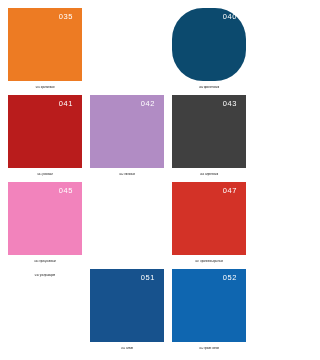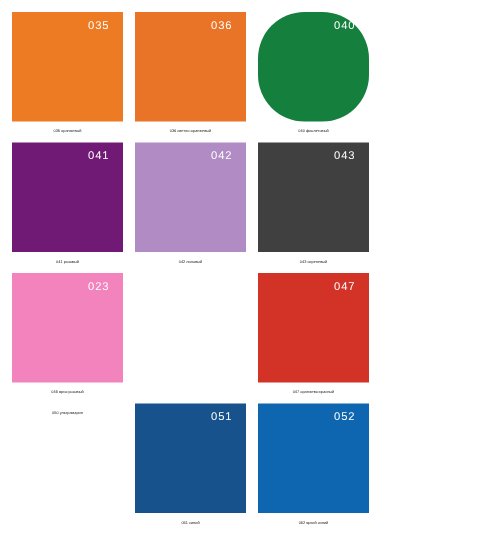--- a/index.html
+++ b/index.html
@@ -67,36 +67,30 @@
 <div class="palette-page">
 
   <div class="swatch-row">
     <div class="swatch-cell">
       <div class="swatch-chip" style="background-color: rgb(237, 123, 35);">
         <span class="swatch-code">035</span>
       </div>
       <div class="swatch-caption">035 оранжевый</div>
     </div>
     <div class="swatch-cell">
-      <div class="swatch-chip" style="background-color: rgb(233, 115, 38);">
-        <span class="swatch-code">036</span>
-      </div>
-      <div class="swatch-caption">036 светло-оранжевый</div>
-    </div>
-    <div class="swatch-cell">
-      <div class="swatch-chip" style="background-color: #15803d; border-radius: 31px;">
+      <div class="swatch-chip" style="background-color: #0c4a6e; border-radius: 31px;">
         <span class="swatch-code">040</span>
       </div>
       <div class="swatch-caption">040 фиолетовый</div>
     </div>
   </div>
 
   <div class="swatch-row">
     <div class="swatch-cell">
-      <div class="swatch-chip" style="background-color: #701a75;">
+      <div class="swatch-chip" style="background-color: #b91c1c;">
         <span class="swatch-code">041</span>
       </div>
       <div class="swatch-caption">041 розовый</div>
     </div>
     <div class="swatch-cell">
       <div class="swatch-chip" style="background-color: rgb(177, 140, 196);">
         <span class="swatch-code">042</span>
       </div>
       <div class="swatch-caption">042 лиловый</div>
     </div>
@@ -104,21 +98,21 @@
       <div class="swatch-chip" style="background-color: #404040;">
         <span class="swatch-code">043</span>
       </div>
       <div class="swatch-caption">043 сиреневый</div>
     </div>
   </div>
 
   <div class="swatch-row">
     <div class="swatch-cell">
       <div class="swatch-chip" style="background-color: rgb(242, 131, 188);">
-        <span class="swatch-code">023</span>
+        <span class="swatch-code">045</span>
       </div>
       <div class="swatch-caption">045 ярко-розовый</div>
     </div>
     <div class="swatch-cell">
       <div class="swatch-chip" style="background-color: rgb(211, 50, 39);">
         <span class="swatch-code">047</span>
       </div>
       <div class="swatch-caption">047 оранжево-красный</div>
     </div>
   </div>

